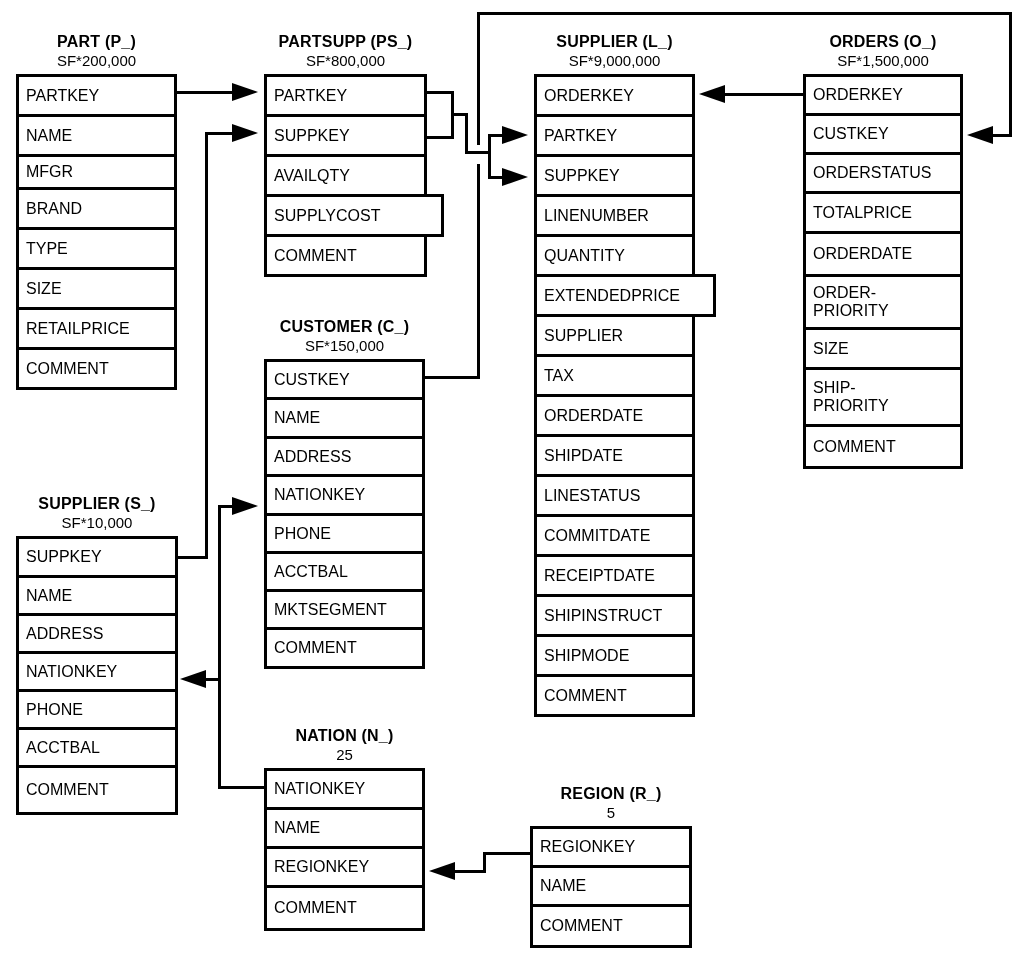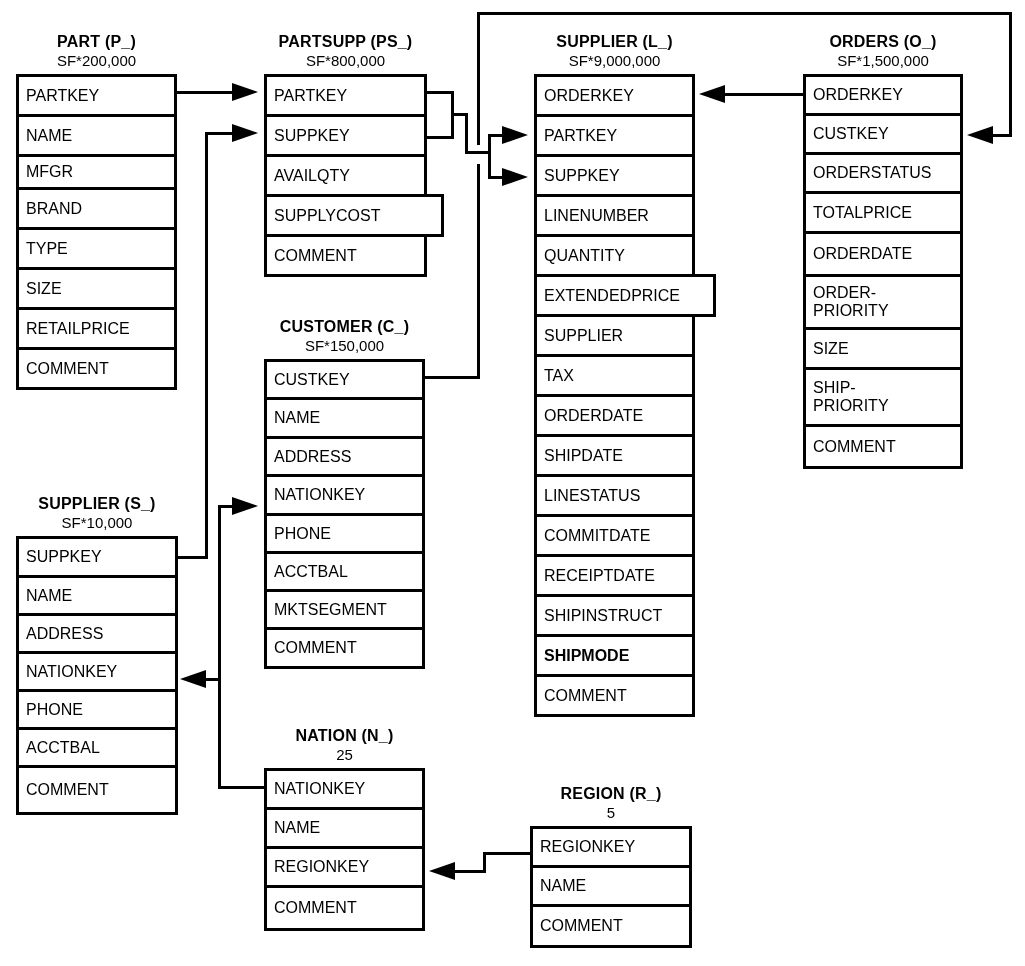--- a/index.html
+++ b/index.html
@@ -87,21 +87,21 @@
       <div class="row" style="height: 43px; width: 161px;">QUANTITY</div>
       <div class="row" style="height: 43px; width: 182px;">EXTENDEDPRICE</div>
       <div class="row" style="height: 43px; width: 161px;">SUPPLIER</div>
       <div class="row" style="height: 43px; width: 161px;">TAX</div>
       <div class="row" style="height: 43px; width: 161px;">ORDERDATE</div>
       <div class="row" style="height: 43px; width: 161px;">SHIPDATE</div>
       <div class="row" style="height: 43px; width: 161px;">LINESTATUS</div>
       <div class="row" style="height: 43px; width: 161px;">COMMITDATE</div>
       <div class="row" style="height: 43px; width: 161px;">RECEIPTDATE</div>
       <div class="row" style="height: 43px; width: 161px;">SHIPINSTRUCT</div>
-      <div class="row" style="height: 43px; width: 161px; font-weight: bold;">SHIPMODE</div>
+      <div class="row" style="height: 43px; width: 161px;">SHIPMODE</div>
       <div class="row" style="height: 43px; width: 161px;">COMMENT</div>
     </div>
     <div class="tbl-title" style="left: 773px; top: 33px; width: 220px;">ORDERS (O_)</div>
     <div class="tbl-card" style="left: 773px; top: 52px; width: 220px;">SF*1,500,000</div>
     <div class="table-box" style="left: 803px; top: 74px; width: 160px;">
       <div class="row" style="height: 42px; width: 160px;">ORDERKEY</div>
       <div class="row" style="height: 42px; width: 160px;">CUSTKEY</div>
       <div class="row" style="height: 42px; width: 160px;">ORDERSTATUS</div>
       <div class="row" style="height: 43px; width: 160px;">TOTALPRICE</div>
       <div class="row" style="height: 46px; width: 160px;">ORDERDATE</div>

